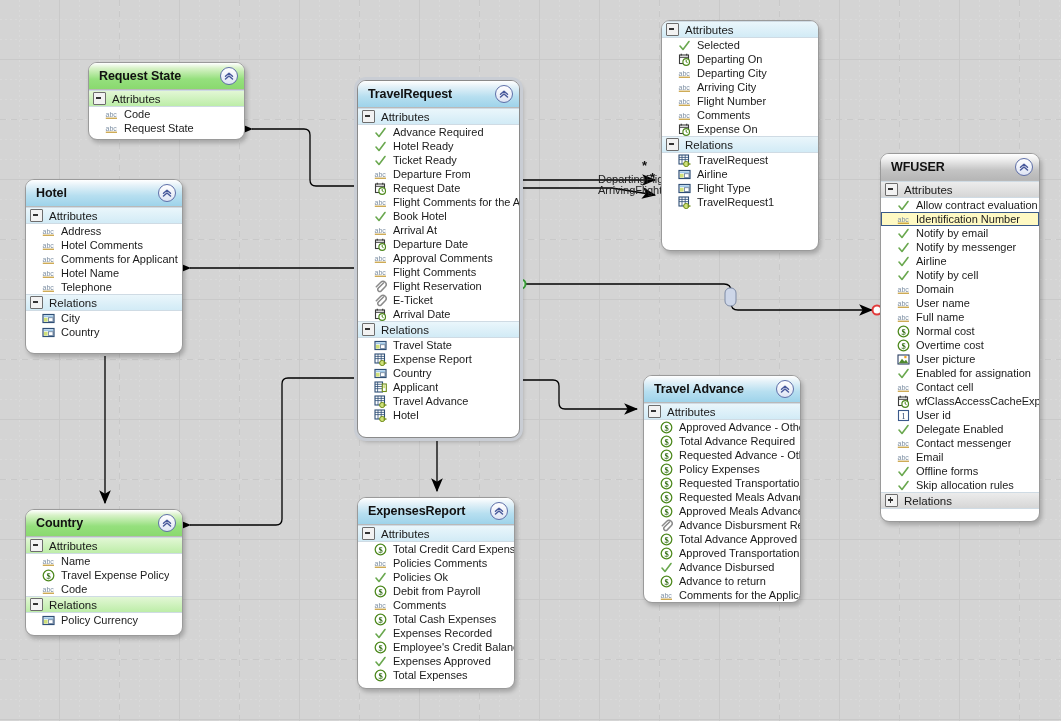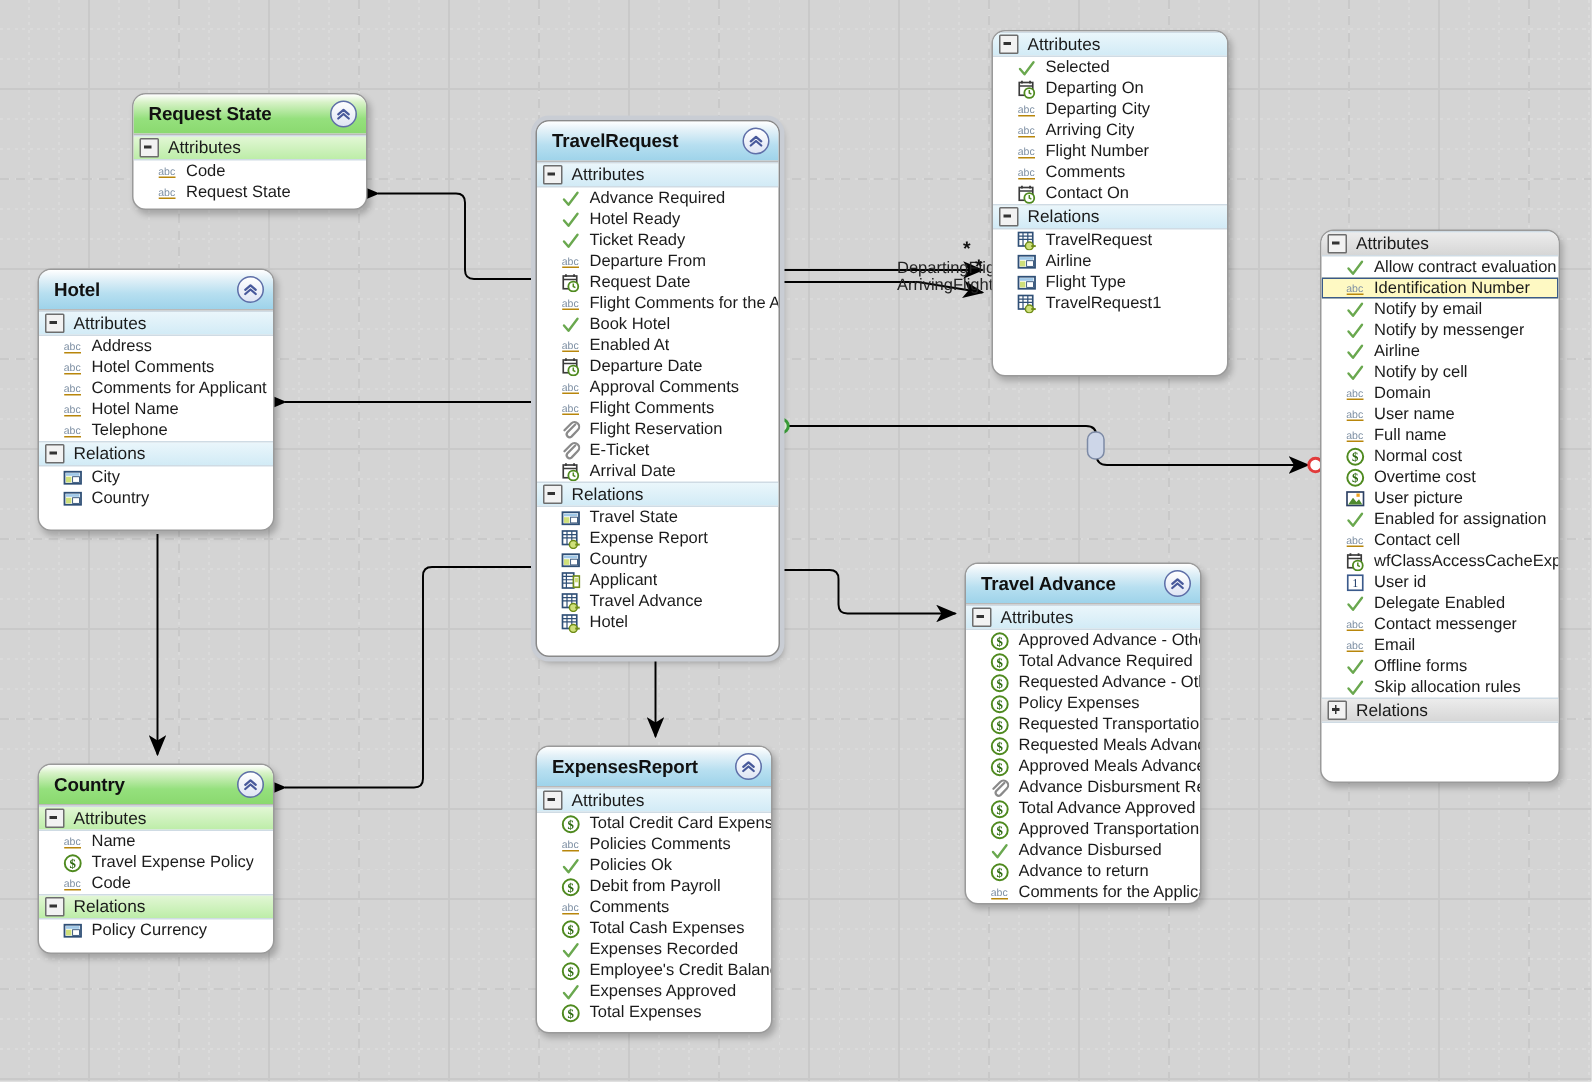--- a/index.html
+++ b/index.html
@@ -398,21 +398,21 @@
             </span>
             <span class="lbl">Book Hotel</span>
           </div>
           <div class="attr">
             <span class="ico">
               <svg width="13" height="13" viewBox="0 0 13 13">
                 <text x="0.5" y="8.5" font-family="Liberation Sans, sans-serif" font-size="7" fill="#7d8fa3">abc</text>
                 <line x1="0.8" y1="10.2" x2="12" y2="10.2" stroke="#b8860b" stroke-width="1"></line>
               </svg>
             </span>
-            <span class="lbl">Enabled At</span>
+            <span class="lbl">Arrival At</span>
           </div>
           <div class="attr">
             <span class="ico">
               <svg width="13" height="13" viewBox="0 0 13 13">
                 <rect x="1.5" y="2" width="9" height="8.5" fill="#fff" stroke="#3b3b3b" stroke-width="1.1"></rect>
                 <line x1="1.5" y1="4.3" x2="10.5" y2="4.3" stroke="#3b3b3b" stroke-width="1"></line>
                 <line x1="3.3" y1="0.8" x2="3.3" y2="2.6" stroke="#3b3b3b" stroke-width="1.2"></line>
                 <line x1="8.7" y1="0.8" x2="8.7" y2="2.6" stroke="#3b3b3b" stroke-width="1.2"></line>
                 <circle cx="8.2" cy="9" r="3.3" fill="#fff" stroke="#4f8a1f" stroke-width="1.2"></circle>
                 <path d="M8.2,7 L8.2,9 L9.6,9.7" fill="none" stroke="#4f8a1f" stroke-width="1"></path>
@@ -618,21 +618,21 @@
             <span class="ico">
               <svg width="13" height="13" viewBox="0 0 13 13">
                 <rect x="1.5" y="2" width="9" height="8.5" fill="#fff" stroke="#3b3b3b" stroke-width="1.1"></rect>
                 <line x1="1.5" y1="4.3" x2="10.5" y2="4.3" stroke="#3b3b3b" stroke-width="1"></line>
                 <line x1="3.3" y1="0.8" x2="3.3" y2="2.6" stroke="#3b3b3b" stroke-width="1.2"></line>
                 <line x1="8.7" y1="0.8" x2="8.7" y2="2.6" stroke="#3b3b3b" stroke-width="1.2"></line>
                 <circle cx="8.2" cy="9" r="3.3" fill="#fff" stroke="#4f8a1f" stroke-width="1.2"></circle>
                 <path d="M8.2,7 L8.2,9 L9.6,9.7" fill="none" stroke="#4f8a1f" stroke-width="1"></path>
               </svg>
             </span>
-            <span class="lbl">Contact On</span>
+            <span class="lbl">Expense On</span>
           </div>
           <div class="grouprow g-blue">
             <span class="gbox"></span>
             <span class="gl">Relations</span>
           </div>
           <div class="attr">
             <span class="ico">
               <svg width="13" height="13" viewBox="0 0 13 13">
                 <rect x="1" y="1" width="9.5" height="9" fill="#fff" stroke="#2f4f76" stroke-width="1.1"></rect>
                 <line x1="1" y1="3.4" x2="10.5" y2="3.4" stroke="#2f4f76" stroke-width=".8"></line>
@@ -677,20 +677,29 @@
                 <line x1="7.2" y1="1" x2="7.2" y2="10" stroke="#2f4f76" stroke-width=".8"></line>
                 <circle cx="8.2" cy="10" r="2.6" fill="#cfe07a" stroke="#6f8c18" stroke-width="1"></circle>
                 <rect x="9.5" y="9.4" width="3" height="1.3" fill="#6f8c18"></rect>
               </svg>
             </span>
             <span class="lbl">TravelRequest1</span>
           </div>
         </div>
       </div>
       <div class="entity" style="left: 880px; top: 153px; width: 160px; height: 369px;">
+        <div class="ehead h-gray">
+          <div class="t">WFUSER</div>
+          <span class="collapse">
+            <svg width="12" height="12" viewBox="0 0 12 12">
+              <path d="M2.5,6.2 L6,3.2 L9.5,6.2" fill="none" stroke="#48599b" stroke-width="1.5" stroke-linecap="round" stroke-linejoin="round"></path>
+              <path d="M2.5,9 L6,6 L9.5,9" fill="none" stroke="#48599b" stroke-width="1.5" stroke-linecap="round" stroke-linejoin="round"></path>
+            </svg>
+          </span>
+        </div>
         <div class="ebody">
           <div class="grouprow g-gray">
             <span class="gbox"></span>
             <span class="gl">Attributes</span>
           </div>
           <div class="attr">
             <span class="ico">
               <svg width="13" height="13" viewBox="0 0 13 13">
                 <path d="M2,7 L5,10.5 L11,2.5" fill="none" stroke="#6aa84f" stroke-width="1.6" stroke-linecap="round" stroke-linejoin="round"></path>
               </svg>

